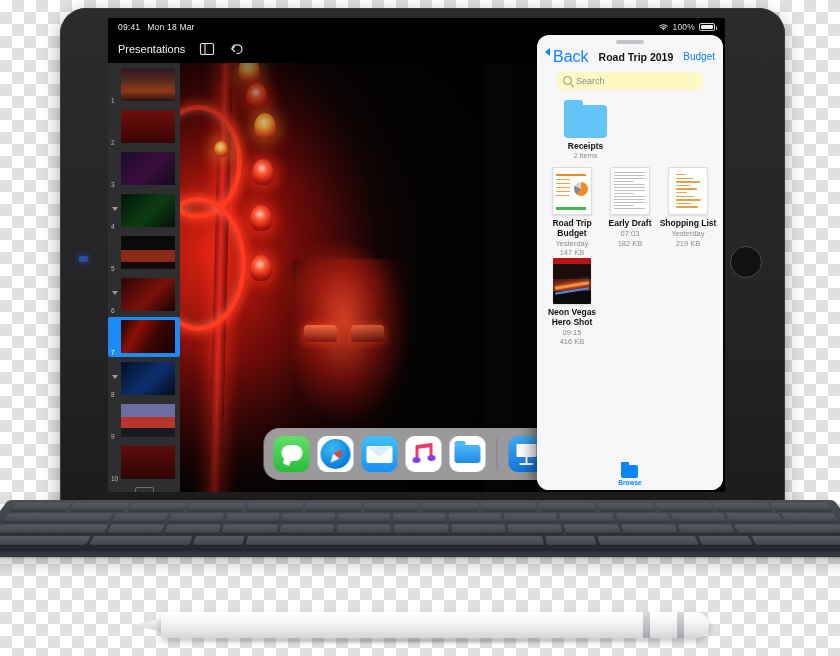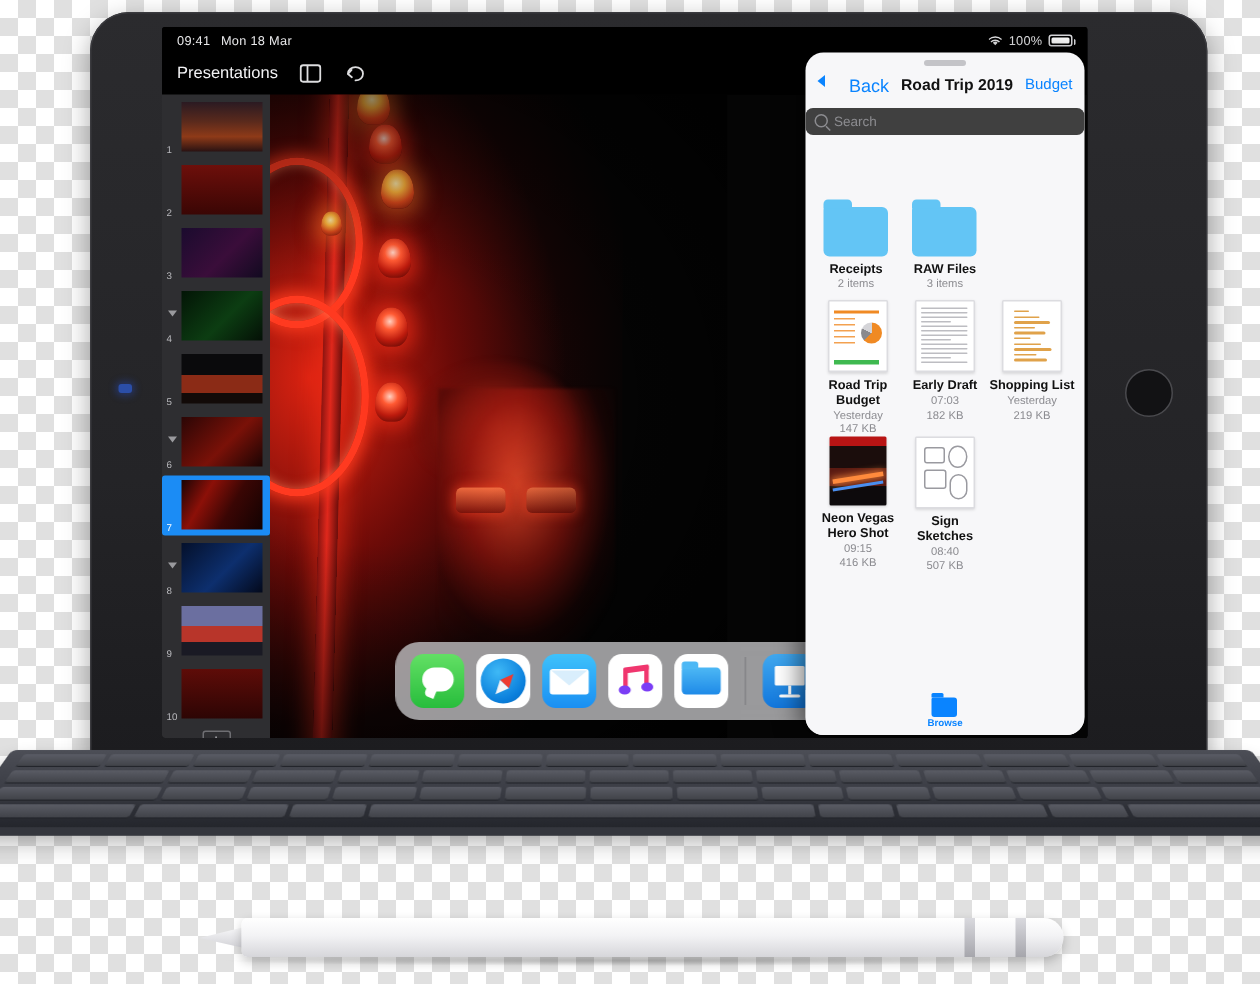--- a/index.html
+++ b/index.html
@@ -15,21 +15,20 @@
     background-position:0 0,12px 12px;
   }
   .stage{position:absolute;inset:0;}
 
   
   #ipad{
     position:absolute;left:60px;top:8px;width:725px;height:519px;
     background:linear-gradient(180deg,#2b2b2e 0%,#242427 60%,#1b1b1e 100%);
     border-radius:26px;
     box-shadow:0 6px 18px rgba(0,0,0,.35), inset 0 0 0 1px #3a3a3e;
-    padding-left:20px;
   }
   #screen{
     position:absolute;left:48px;top:10px;width:617px;height:474px;
     background:#000;overflow:hidden;border-radius:2px;
   }
   .home-btn{
     position:absolute;right:23px;top:238px;width:30px;height:30px;border-radius:50%;
     border:1.5px solid #4a4a4e;background:#121214;
   }
   .conn{
@@ -204,32 +203,32 @@
   .a-not .ln{position:absolute;left:0;width:100%;height:1px;background:#e2e2e4;}
 
   
   .files-panel{
     position:absolute;right:2px;top:17px;width:186px;bottom:2px;
     background:#f7f7f9;border-radius:12px;overflow:hidden;
     box-shadow:-4px 0 16px rgba(0,0,0,.5);
   }
   .grabber{width:28px;height:3.5px;border-radius:2px;background:#c4c4c8;margin:5px auto 0;}
   .fp-nav{height:26px;display:flex;align-items:center;justify-content:space-between;padding:0 8px;}
-  .fp-back{color:#0a84ff;font-size:12px;display:flex;align-items:flex-start;gap:16px;}
+  .fp-back{color:#0a84ff;font-size:16px;display:flex;align-items:flex-start;gap:3px;}
   .chev{width:0;height:0;border-top:4px solid transparent;border-bottom:4px solid transparent;border-right:5px solid #0a84ff;}
   .fp-title{font-size:10.5px;font-weight:bold;color:#111;}
   .fp-select{color:#0a84ff;font-size:10px;}
   .fp-search{
-    margin:2px 0 0;height:18px;background:#404040;border-radius:5px;
+    margin:2px 20px 0;height:18px;background:#fef9c3;border-radius:5px;
     display:flex;align-items:center;gap:4px;padding:0 6px;color:#8c8c90;font-size:9px;
   }
   .mag{width:7px;height:7px;border:1.2px solid #8c8c90;border-radius:50%;position:relative;}
   .mag:after{content:"";position:absolute;right:-3px;bottom:-2px;width:4px;height:1.2px;background:#8c8c90;transform:rotate(45deg);}
 
-  .fgrid{display:grid;grid-template-columns:repeat(3,1fr);padding:8px 6px 0;gap:4px;margin-top:33px;}
+  .fgrid{display:grid;grid-template-columns:repeat(2,1fr);padding:8px 6px 0;gap:4px;}
   .fitem{text-align:center;}
   .ficon{height:40px;display:flex;align-items:flex-end;justify-content:center;}
   .folder{width:43px;height:33px;background:#63c5f5;border-radius:2px 4px 4px 4px;position:relative;}
   .folder:before{content:"";position:absolute;left:0;top:-5px;width:19px;height:6px;background:#63c5f5;border-radius:3px 3px 0 0;}
   .fname{font-size:8.5px;color:#111;margin-top:4px;line-height:1.15;font-weight:bold;}
   .fmeta{font-size:7.5px;color:#8b8b90;line-height:1.3;}
 
   .dgrid{display:grid;grid-template-columns:repeat(3,1fr);padding:6px 6px 0;gap:0;}
   .dthumb{width:38px;height:46px;margin:0 auto;background:#fff;border:1px solid #dcdce0;border-radius:1px;overflow:hidden;position:relative;box-shadow:0 1px 2px rgba(0,0,0,.12);}
   .dthumb.photo{border:none;}
@@ -478,27 +477,20 @@
         </div>
 
         <div class="fgrid" id="folder-grid">
             <div class="fitem">
               <div class="ficon">
                 <div class="folder"></div>
               </div>
               <div class="fname">Receipts</div>
               <div class="fmeta">2 items</div>
             </div>
-            <div class="fitem">
-              <div class="ficon">
-                <div class="folder"></div>
-              </div>
-              <div class="fname">RAW Files</div>
-              <div class="fmeta">3 items</div>
-            </div>
           </div>
         <div class="dgrid" id="doc-grid">
             <div class="fitem">
               <div class="dthumb xls">
                 <span class="bar" style="left:3px;top:6px;width:30px;height:1.6px"></span>
                 <span class="bar" style="left:3px;top:11px;width:14px;height:1.2px;opacity:.8"></span>
                 <span class="bar" style="left:3px;top:15px;width:14px;height:1.2px;opacity:.8"></span>
                 <span class="bar" style="left:3px;top:19px;width:14px;height:1.2px;opacity:.8"></span>
                 <span class="bar" style="left:3px;top:23px;width:14px;height:1.2px;opacity:.8"></span>
                 <span class="bar" style="left:3px;top:27px;width:14px;height:1.2px;opacity:.8"></span>
@@ -548,31 +540,20 @@
             </div>
             <div class="fitem">
               <div class="dthumb photo photo-veg">
                 <span class="streak"></span>
                 <span class="streak2"></span>
               </div>
               <div class="fname">Neon Vegas Hero Shot</div>
               <div class="fmeta">09:15</div>
               <div class="fmeta">416 KB</div>
             </div>
-            <div class="fitem">
-              <div class="dthumb sketch">
-                <span class="sk" style="left:5px;top:6px;width:12px;height:9px"></span>
-                <span class="sk" style="left:21px;top:5px;width:11px;height:13px;border-radius:50%"></span>
-                <span class="sk" style="left:5px;top:21px;width:13px;height:11px"></span>
-                <span class="sk" style="left:22px;top:24px;width:10px;height:15px;border-radius:6px"></span>
-              </div>
-              <div class="fname">Sign Sketches</div>
-              <div class="fmeta">08:40</div>
-              <div class="fmeta">507 KB</div>
-            </div>
           </div>
 
         <div class="fp-tabbar">
           <span class="tab-browse">
             <span class="fd2"></span>
             <span>Browse</span>
           </span>
         </div>
       </div>
 

